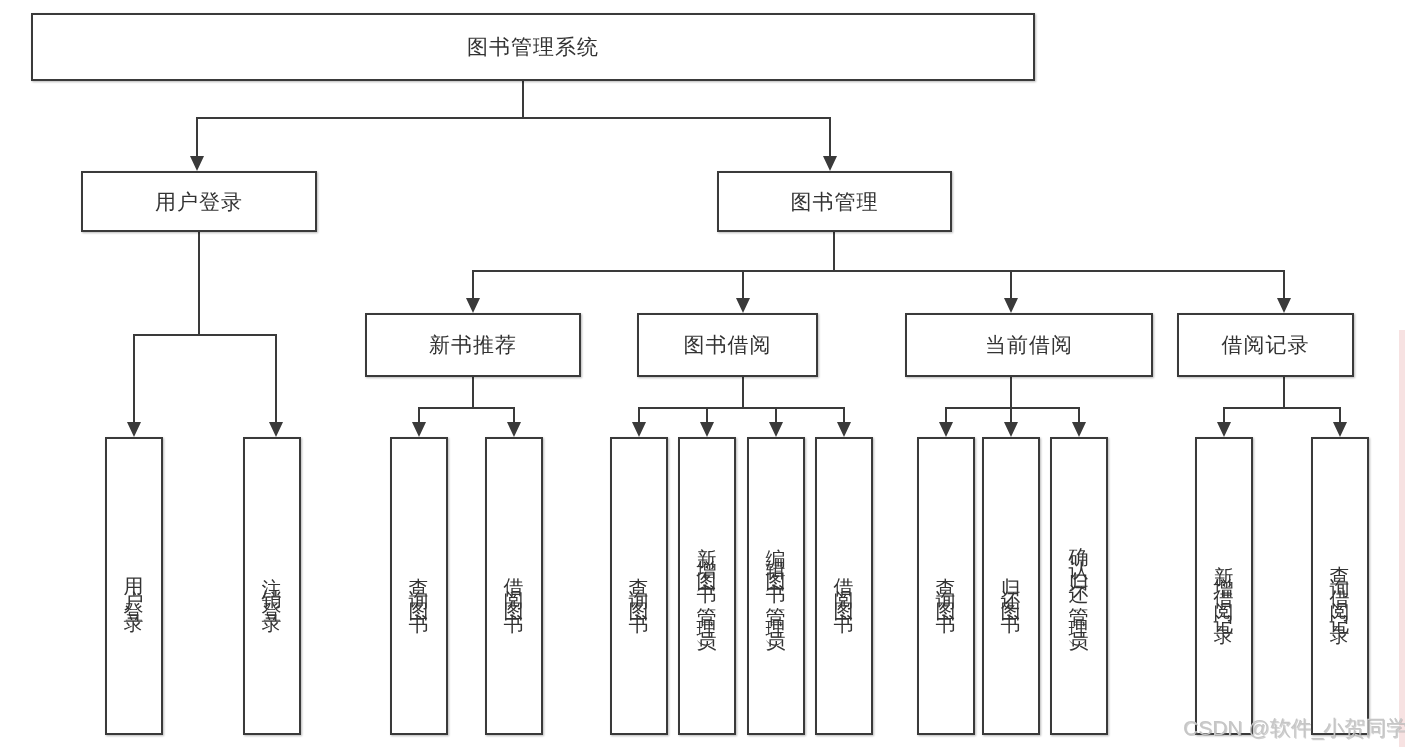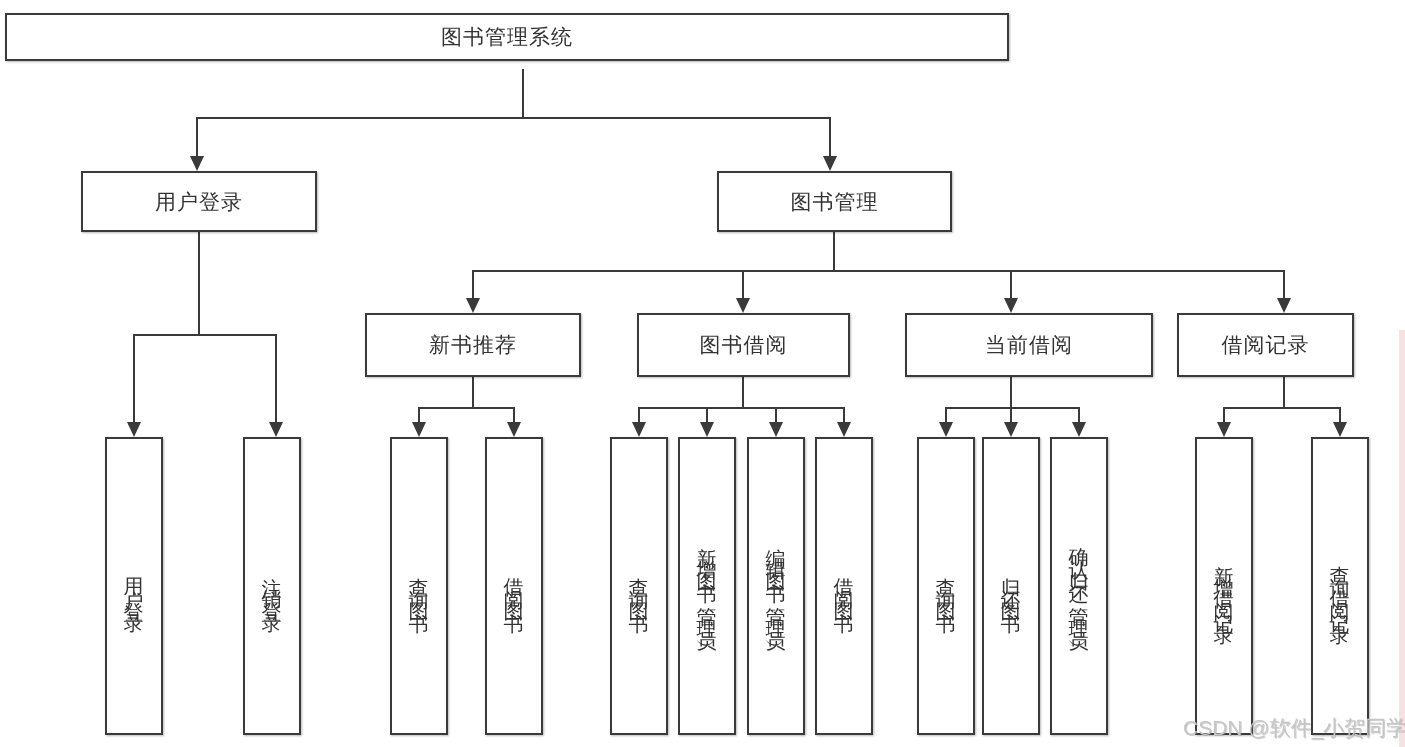--- a/index.html
+++ b/index.html
@@ -82,35 +82,35 @@
       <polygon points="769,422 783,422 776,437"></polygon>
       <polygon points="837,422 851,422 844,437"></polygon>
       <polygon points="939,422 953,422 946,437"></polygon>
       <polygon points="1004,422 1018,422 1011,437"></polygon>
       <polygon points="1072,422 1086,422 1079,437"></polygon>
       <polygon points="1217,422 1231,422 1224,437"></polygon>
       <polygon points="1333,422 1347,422 1340,437"></polygon>
     </g>
   </svg>
 
-  <div class="box" style="left:5px;top:13px;width:1004px;height:48px">
+  <div class="box" style="left:31px;top:13px;width:1004px;height:68px">
     <span class="h-label">图书管理系统</span>
   </div>
 
   <div class="box" style="left:81px;top:171px;width:236px;height:61px">
     <span class="h-label">用户登录</span>
   </div>
   <div class="box" style="left:717px;top:171px;width:235px;height:61px">
     <span class="h-label">图书管理</span>
   </div>
 
   <div class="box" style="left:365px;top:313px;width:216px;height:64px">
     <span class="h-label">新书推荐</span>
   </div>
-  <div class="box" style="left:637px;top:313px;width:213px;height:64px">
+  <div class="box" style="left:637px;top:313px;width:181px;height:64px">
     <span class="h-label">图书借阅</span>
   </div>
   <div class="box" style="left:905px;top:313px;width:248px;height:64px">
     <span class="h-label">当前借阅</span>
   </div>
   <div class="box" style="left:1177px;top:313px;width:177px;height:64px">
     <span class="h-label">借阅记录</span>
   </div>
 
   <div class="box" style="left:105px;top:437px;width:58px;height:298px">

